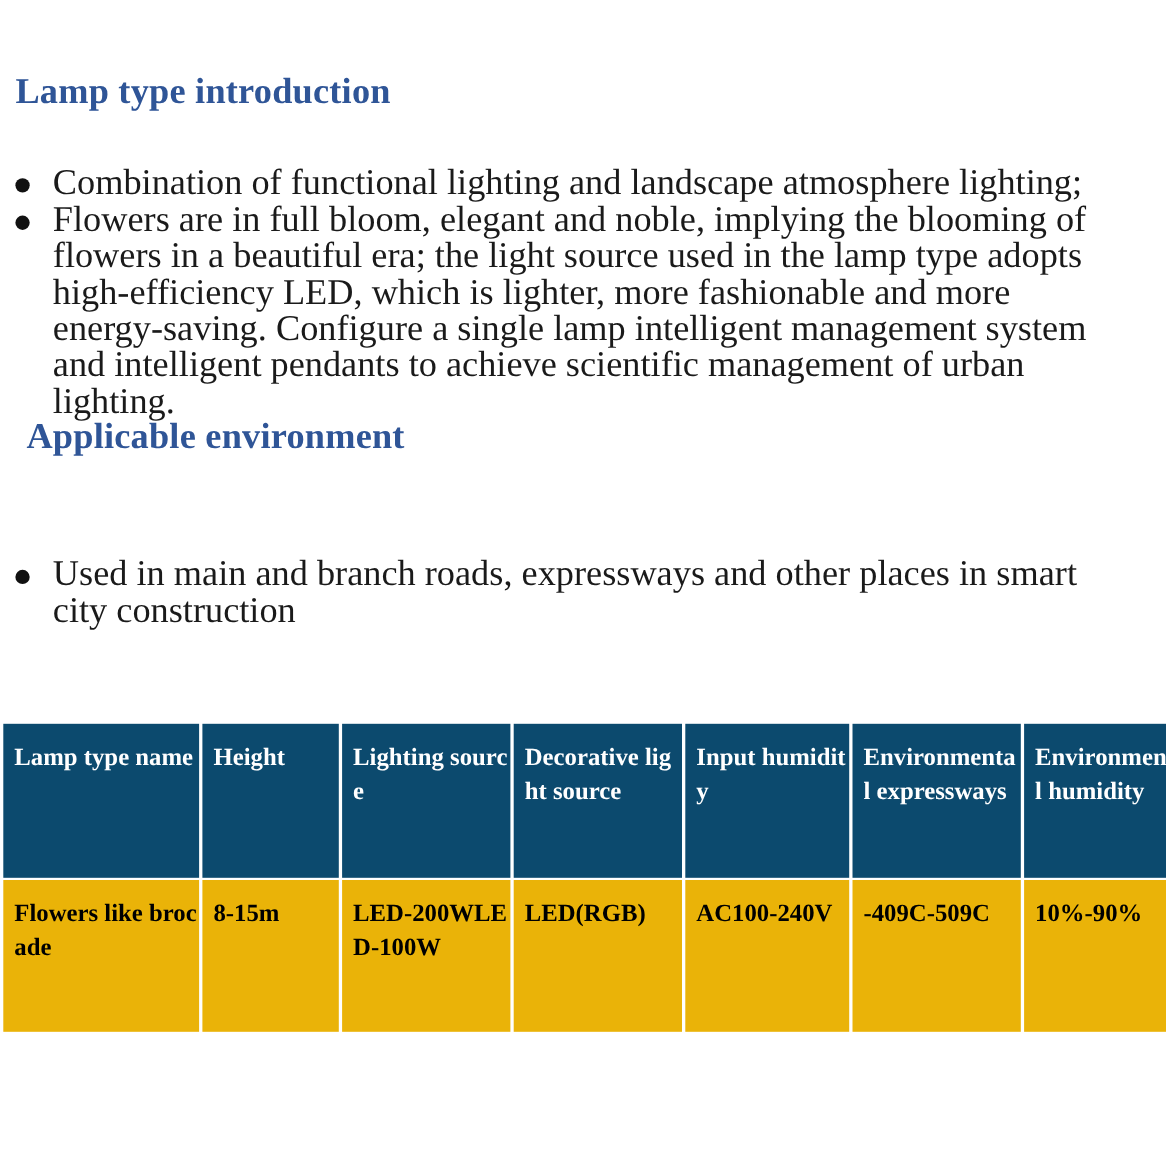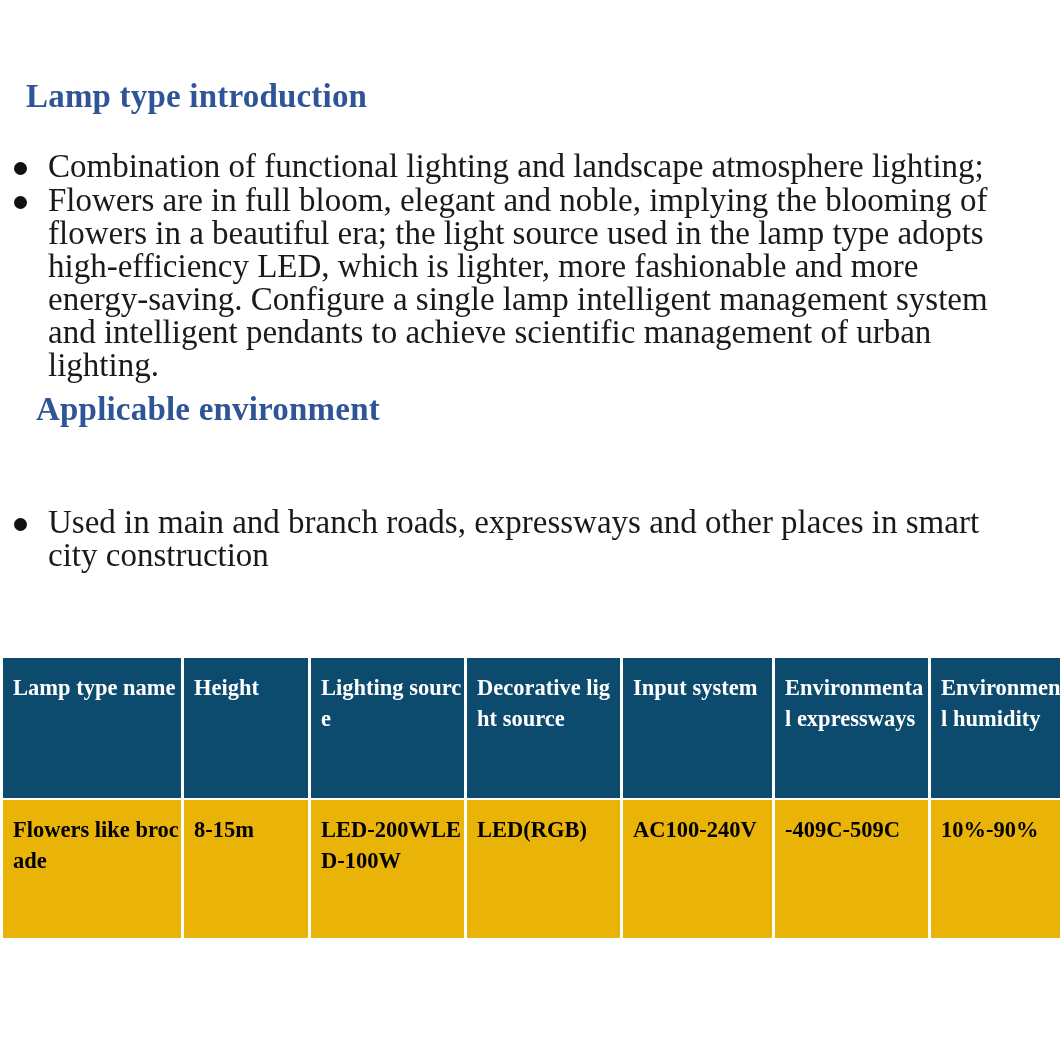--- a/index.html
+++ b/index.html
@@ -19,21 +19,21 @@
     width: 1060px;
     height: 1060px;
     box-sizing: border-box;
   }
   h2.section-heading {
     font-family: "Liberation Serif", "DejaVu Serif", serif;
     font-weight: bold;
     font-size: 33px;
     line-height: 1.1;
     color: #2F5597;
-    margin: 12px;
+    margin: 0;
     padding: 0;
     letter-spacing: 0.2px;
   }
   #heading-lamp-type { position: absolute; left: 14px; top: 66px; }
   #heading-applicable { position: absolute; left: 24px; top: 379px; }
   #heading-technical { position: absolute; left: 14px; top: 583px; }
 
   ul.bullets {
     list-style: none;
     margin: 0;
@@ -152,21 +152,21 @@
         <col class="c5">
           <col class="c6">
           <col class="c7">
       </colgroup>
       <thead>
         <tr>
           <th>Lamp type name</th>
           <th>Height</th>
           <th>Lighting source</th>
           <th>Decorative light source</th>
-          <th>Input system</th>
+          <th>Input humidity</th>
           <th>Environmental expressways</th>
           <th>Environmental humidity</th>
         </tr>
       </thead>
       <tbody>
         <tr>
           <td>Flowers like brocade</td>
           <td>8-15m</td>
           <td>LED-200WLED-100W</td>
           <td>LED(RGB)</td>

